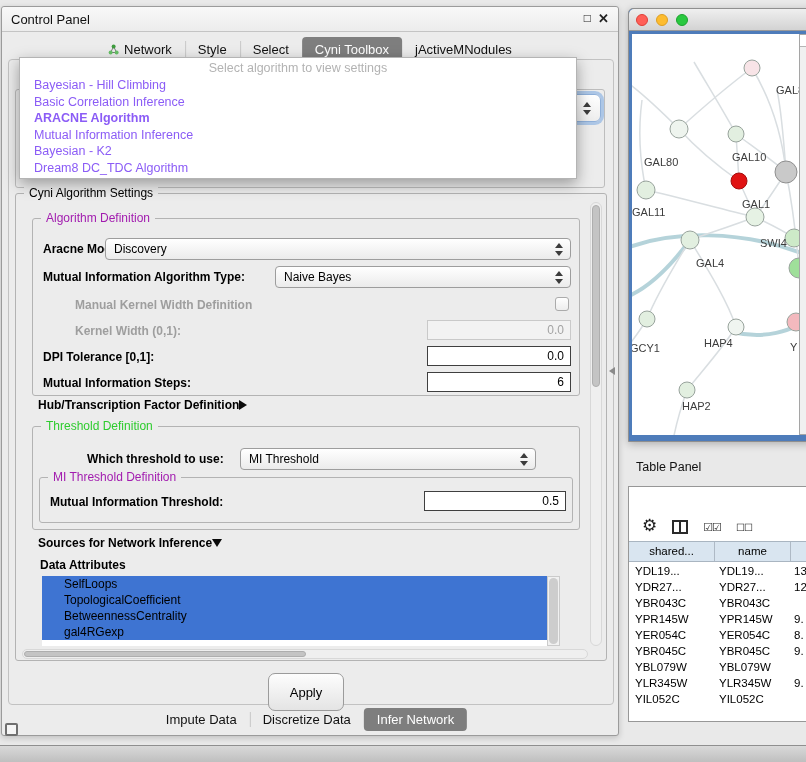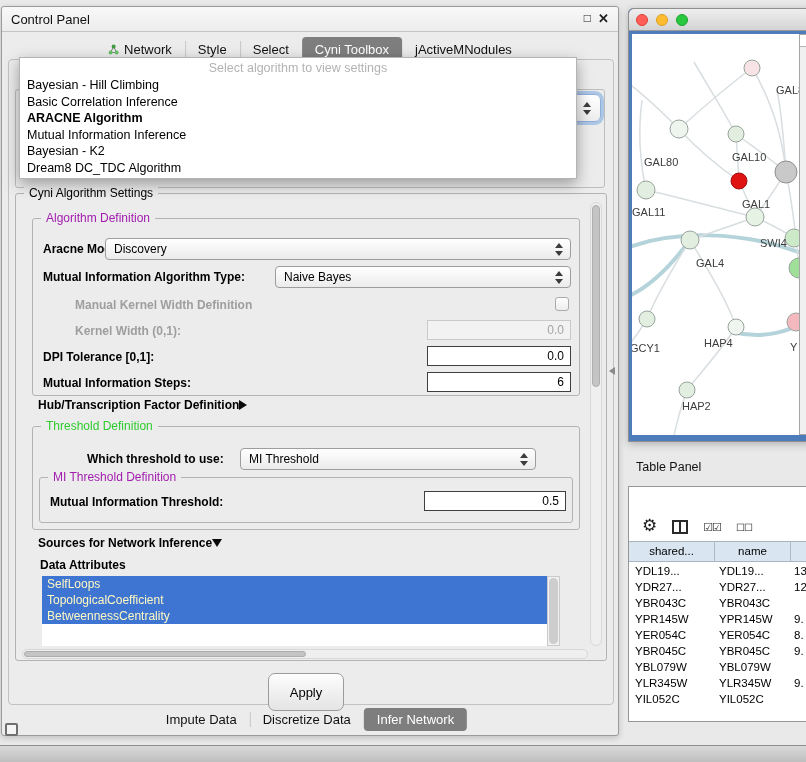--- a/index.html
+++ b/index.html
@@ -25,21 +25,21 @@
   .tab + .tab::before { content:""; position:absolute; left:0; top:4px; bottom:4px; width:1px; background:#c8c8c8; }
   .tab.sel { background:#7e7e7e; color:#fff; border-radius:4px; }
   .tab.sel::before { display:none; }
   .tab.aftersel::before { display:none; }
   .net-tab-icon { display:inline-flex; }
 
   
   .algo-dd { position:absolute; left:17px; top:50px; width:558px; background:#fff;
         border:1px solid #b4b4b4; box-shadow:0 5px 14px rgba(0,0,0,.35); z-index:10; padding:2px 0; }
   .algo-ph { height:17px; line-height:17px; text-align:center; color:#b3b3b3; font-size:12.5px; }
-  .algo-item { height:16.5px; line-height:16.5px; padding-left:7px; font-size:12.5px; color:#000000; }
+  .algo-item { height:16.5px; line-height:16.5px; padding-left:14px; font-size:12.5px; color:#8b5cf6; }
   .algo-item.hl { font-weight:bold; }
 
   .remnant-group { position:absolute; left:13px; top:82px; width:590px; height:99px;
         border:1px solid #bdbdbd; border-radius:3px; z-index:1; }
   .remnant-combo { position:absolute; left:569px; top:87px; width:30px; height:28px;
         background:linear-gradient(#fff,#ededed); border:1px solid #8fb0da; border-radius:6px;
         box-shadow:0 0 0 3px rgba(120,168,226,.55); z-index:2; }
   .remnant-combo .arr { left:11px; top:7px; }
 
   .combo { position:absolute; height:22px; background:linear-gradient(#ffffff,#ebebeb);
@@ -67,21 +67,21 @@
   .field.disabled { background:#f2f2f2; border:1px solid #c9c9c9; color:#a3a3a3; }
   .chk { position:absolute; width:14px; height:14px; background:linear-gradient(#fefefe,#ededed);
         border:1px solid #ababab; border-radius:3px; }
 
   .toggle-row { position:absolute; font-size:12px; font-weight:bold; color:#000; display:flex; align-items:center; white-space:nowrap; }
   .tri-right { width:0; height:0; border-top:5px solid transparent; border-bottom:5px solid transparent; border-left:8px solid #0a0a0a; }
   .tri-down { width:0; height:0; border-left:5px solid transparent; border-right:5px solid transparent; border-top:8px solid #0a0a0a; }
 
   .attr-label { position:absolute; left:24px; top:364px; font-size:12px; font-weight:bold; color:#000; }
   .attr-list { position:absolute; left:26px; top:382px; width:505px; height:70px; background:#fff; overflow:hidden; }
-  .attr-item { height:16px; line-height:16px; background:#3e74d2; color:#fef9c3; font-size:12px; padding-left:5px; }
+  .attr-item { height:16px; line-height:16px; background:#3e74d2; color:#000000; font-size:12px; padding-left:22px; }
   .attr-sb { position:absolute; left:531px; top:382px; width:13px; height:70px; background:#f1f1f1; border:1px solid #cbcbcb; }
   .attr-sb .thumb { position:absolute; left:1px; right:1px; top:1px; height:66px; background:#cdcdcd; border-radius:5px; }
 
   .sb-v { position:absolute; right:4px; top:8px; width:12px; height:444px; background:#efefef; border:1px solid #d8d8d8; border-radius:6px; }
   .sb-v .thumb { position:absolute; left:1px; right:1px; top:2px; height:182px; background:#c4c4c4; border:1px solid #aeaeae; border-radius:6px; }
   .sb-h { position:absolute; left:6px; top:455px; width:566px; height:10px; background:#efefef; border:1px solid #d8d8d8; border-radius:5px; }
   .sb-h .thumb { position:absolute; top:1px; bottom:1px; left:1px; width:282px; background:#c4c4c4; border:1px solid #aeaeae; border-radius:5px; }
 
   .apply { position:absolute; left:266px; top:666px; width:76px; height:38px;
         background:linear-gradient(#fdfdfd,#e4e4e4); border:1px solid #9b9b9b; border-radius:7px;
@@ -240,20 +240,21 @@
 
     <div class="toggle-row" style="left:22px;top:342px">
       <span>Sources for Network Inference</span>
       <span class="tri-down"></span>
     </div>
     <div class="attr-label">Data Attributes</div>
     <div id="attr-list" class="attr-list">
         <div class="attr-item">SelfLoops</div>
         <div class="attr-item">TopologicalCoefficient</div>
         <div class="attr-item">BetweennessCentrality</div>
+        <div class="attr-item">gal4RGexp</div>
       </div>
     <div class="attr-sb">
         <div class="thumb"></div>
       </div>
 
     <div class="sb-v">
         <div class="thumb"></div>
       </div>
     <div class="sb-h">
         <div class="thumb"></div>

